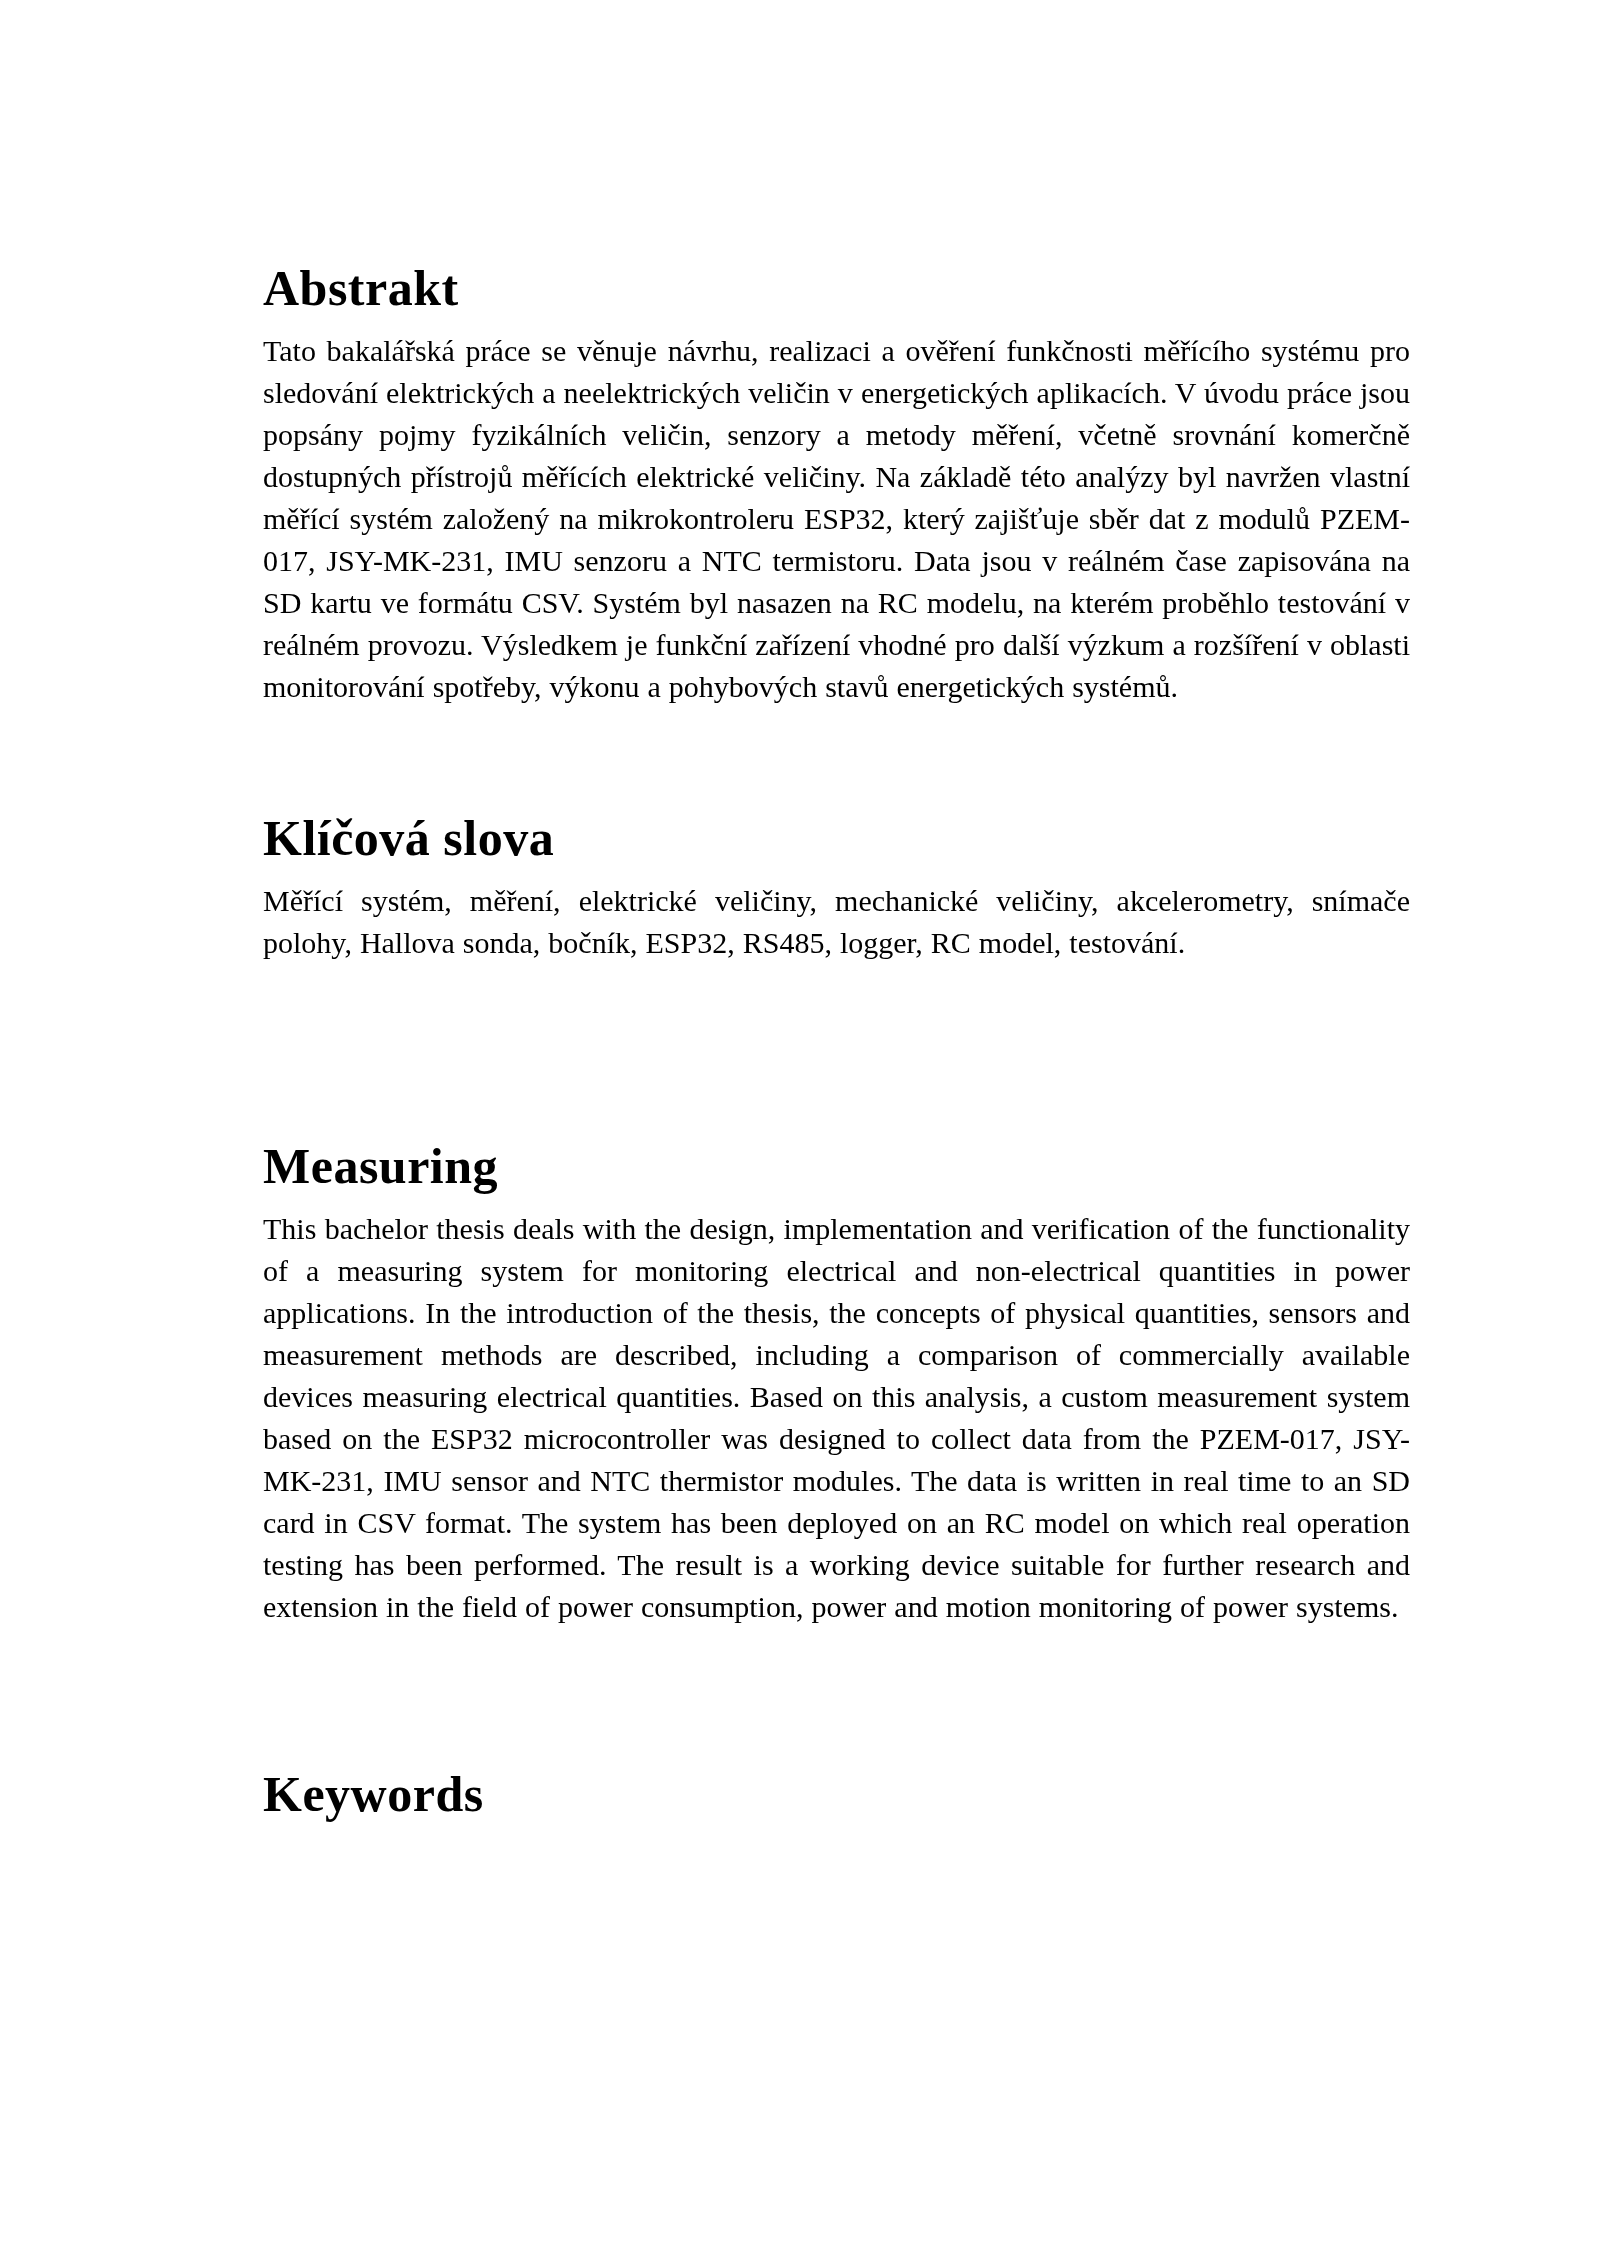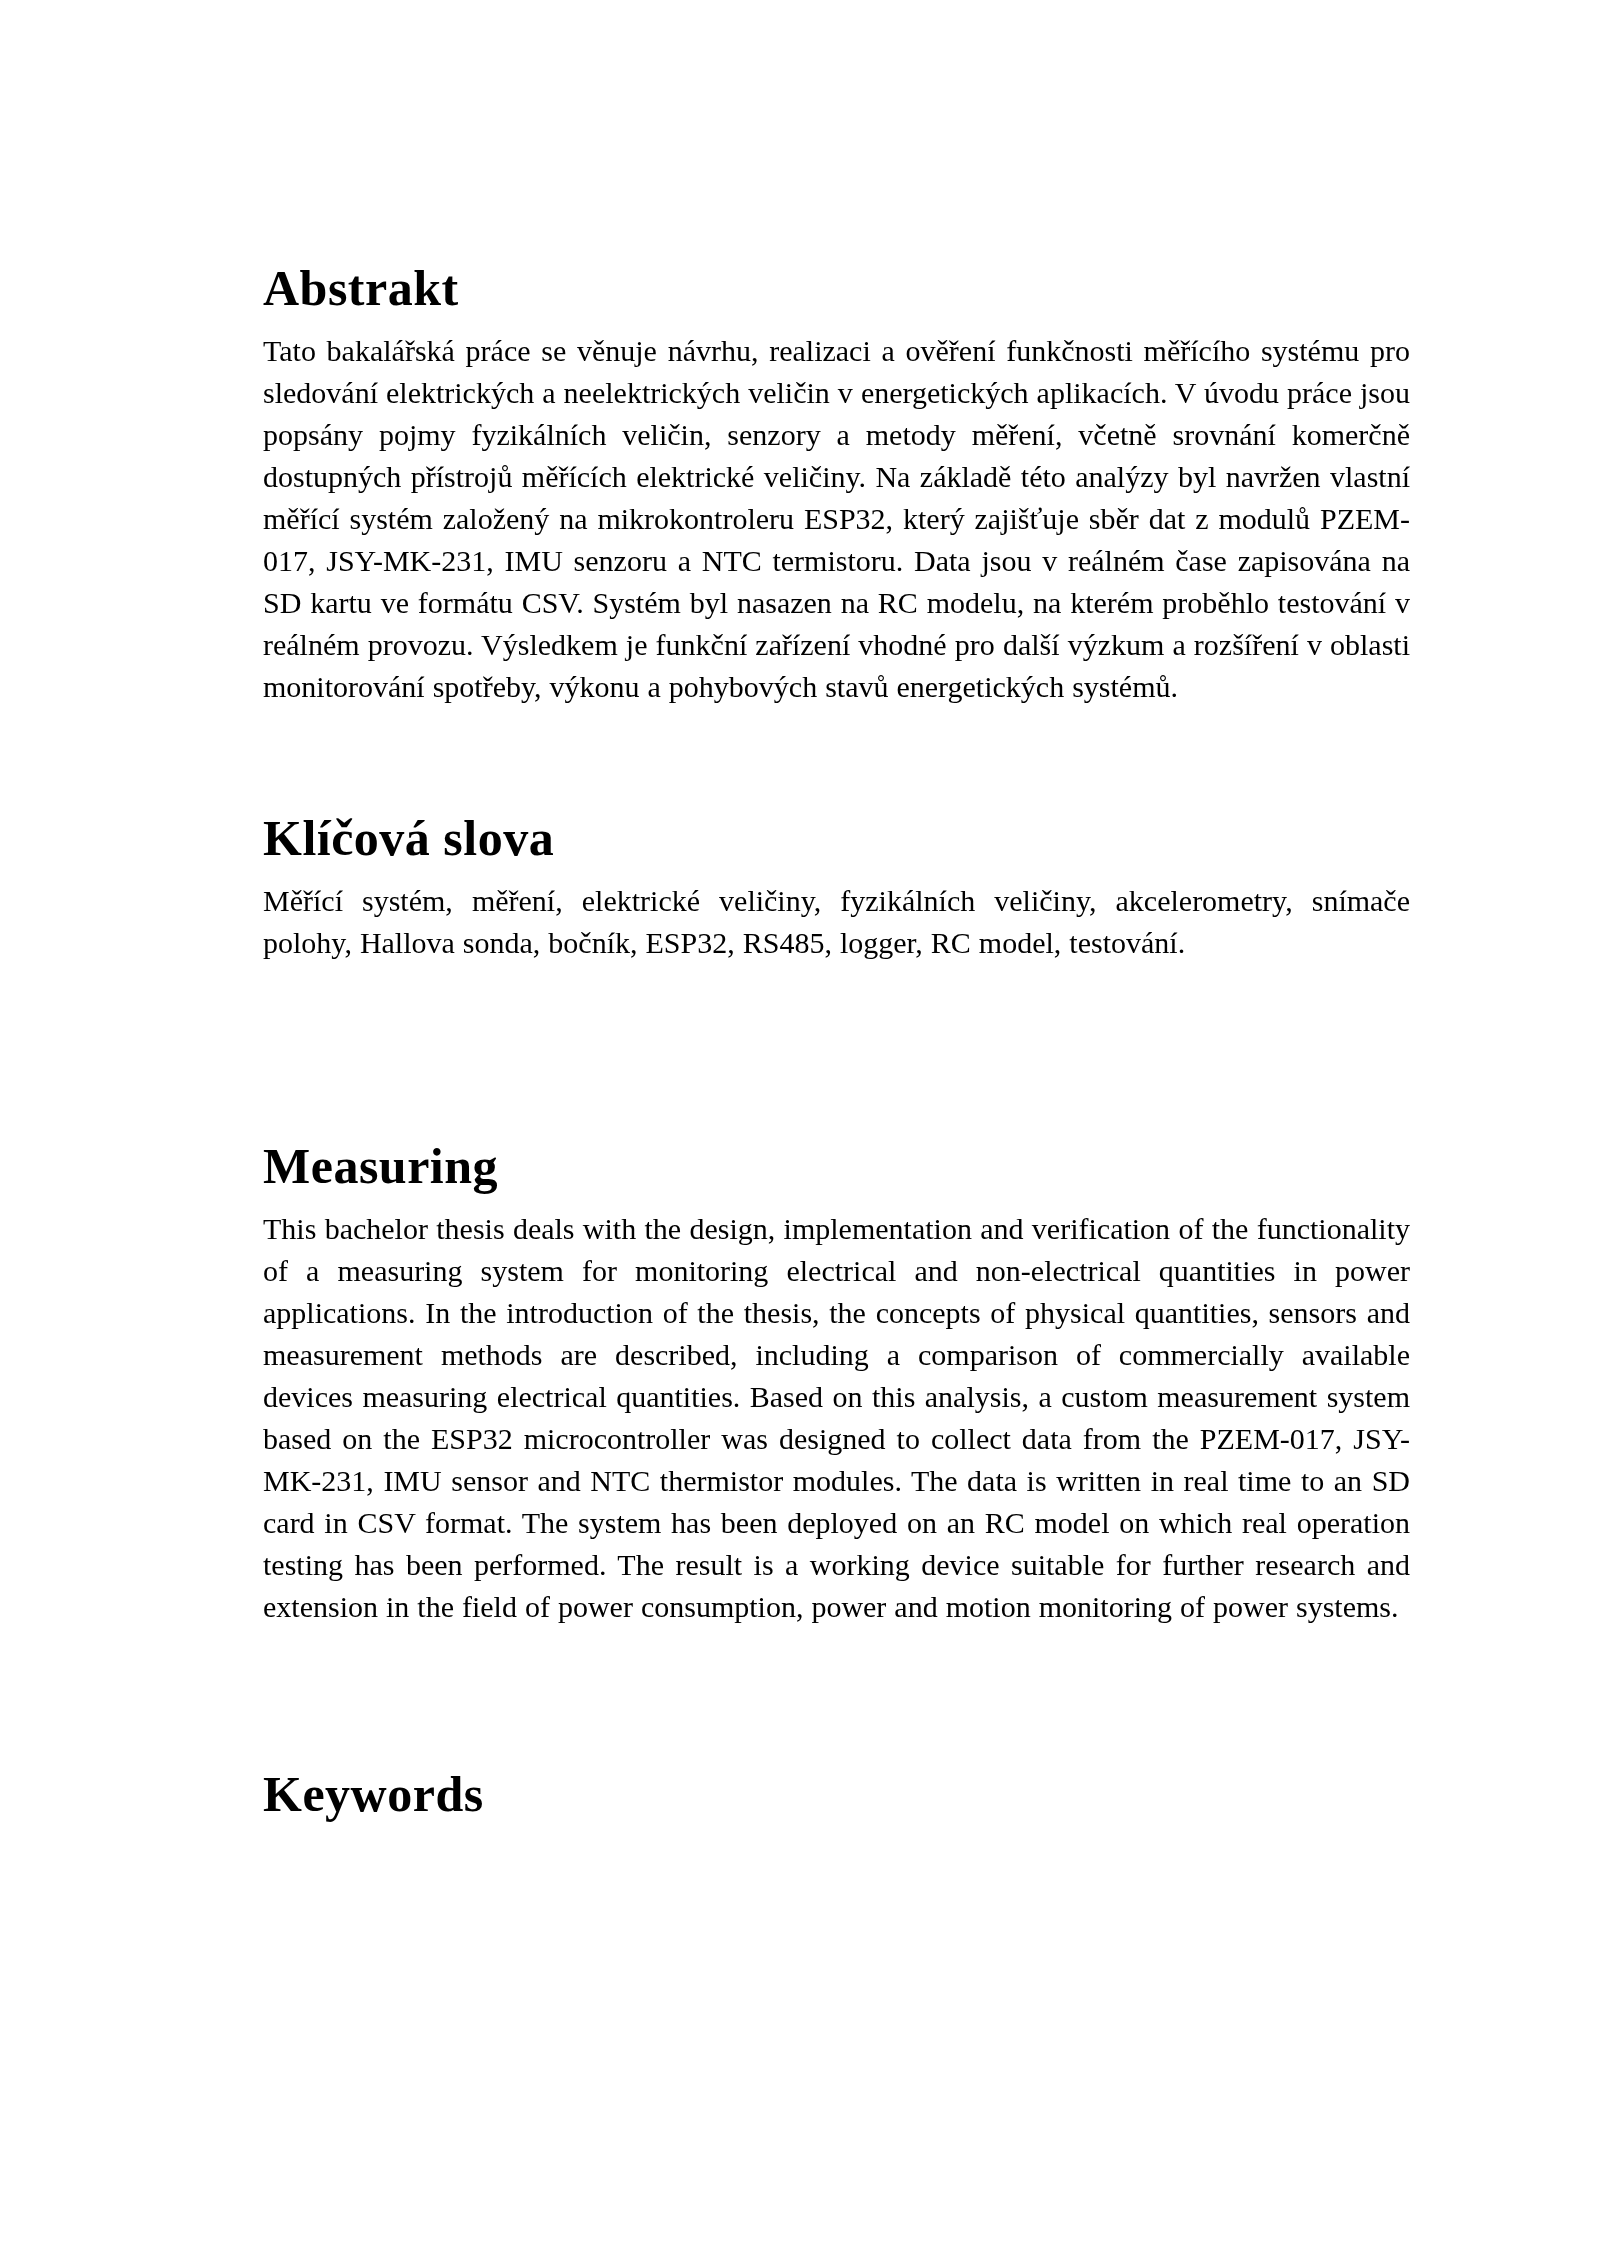--- a/index.html
+++ b/index.html
@@ -46,21 +46,21 @@
 
 <div class="page">
 
   <section class="sec sec-abstrakt-cz">
     <h2>Abstrakt</h2>
     <p>Tato bakalářská práce se věnuje návrhu, realizaci a ověření funkčnosti měřícího systému pro sledování elektrických a neelektrických veličin v energetických aplikacích. V úvodu práce jsou popsány pojmy fyzikálních veličin, senzory a metody měření, včetně srovnání komerčně dostupných přístrojů měřících elektrické veličiny. Na základě této analýzy byl navržen vlastní měřící systém založený na mikrokontroleru ESP32, který zajišťuje sběr dat z&nbsp;modulů PZEM-017, JSY-MK-231, IMU senzoru a NTC termistoru. Data jsou v&nbsp;reálném čase zapisována na SD kartu ve formátu CSV. Systém byl nasazen na RC modelu, na kterém proběhlo testování v reálném provozu. Výsledkem je funkční zařízení vhodné pro další výzkum a rozšíření v&nbsp;oblasti monitorování spotřeby, výkonu a pohybových stavů energetických systémů.</p>
   </section>
 
   <section class="sec sec-klicova-slova">
     <h2>Klíčová slova</h2>
-    <p>Měřící systém, měření, elektrické veličiny, fyzikálních veličiny, akcelerometry, snímače polohy, Hallova sonda, bočník, ESP32, RS485, logger, RC model, testování.</p>
+    <p>Měřící systém, měření, elektrické veličiny, mechanické veličiny, akcelerometry, snímače polohy, Hallova sonda, bočník, ESP32, RS485, logger, RC model, testování.</p>
   </section>
 
   <section class="sec sec-abstract-en">
     <h2>Measuring</h2>
     <p>This bachelor thesis deals with the design, implementation and verification of the functionality of a measuring system for monitoring electrical and non-electrical quantities in power applications. In the introduction of the thesis, the concepts of physical quantities, sensors and measurement methods are described, including a comparison of commercially available devices measuring electrical quantities. Based on this analysis, a custom measurement system based on the ESP32 microcontroller was designed to collect data from the PZEM-017, JSY-MK-231, IMU sensor and NTC thermistor modules. The data is written in real time to an SD card in CSV format. The system has been deployed on an RC model on which real operation testing has been performed. The result is a working device suitable for further research and extension in the field of power consumption, power and motion monitoring of power systems.</p>
   </section>
 
   <section class="sec sec-keywords-en">
     <h2>Keywords</h2>
   </section>

